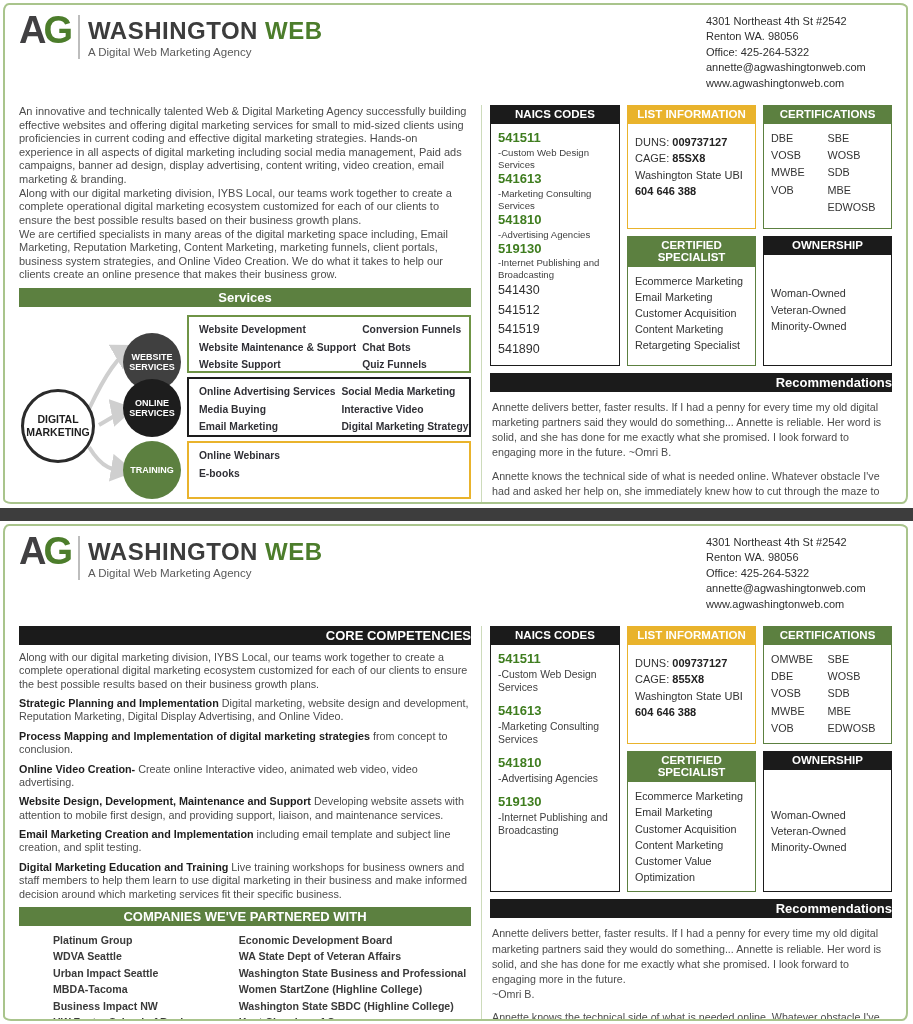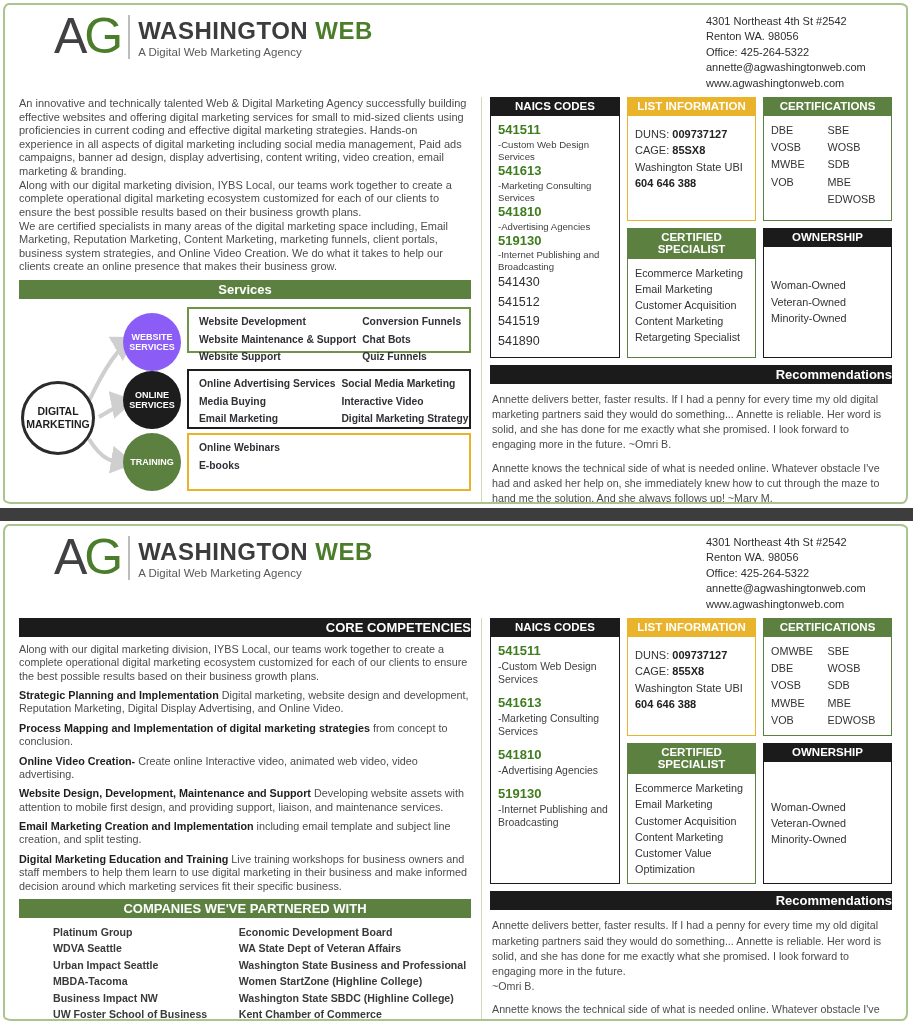--- a/index.html
+++ b/index.html
@@ -12,31 +12,31 @@
     border:2px solid #a9c48c; border-radius:6px 8px 6px 8px / 8px 5px 8px 5px;
     padding:8px 14px; overflow:hidden;
   }
   .page1 { top:3px; height:501px; }
   .page-divider { position:absolute; top:508px; left:0; width:913px; height:13px; background:#3d3d3d; }
   .page2 { top:524px; height:497px; }
 
   
   .hd { display:flex; justify-content:space-between; align-items:flex-start; }
   .logo-row { display:flex; align-items:flex-start; }
-  .ag { font-size:50px; font-weight:normal; line-height:0.92; letter-spacing:-3px;margin-left:35px; }
+  .ag { font-size:38px; font-weight:bold; line-height:0.92; letter-spacing:-3px; }
   .ag-a { color:#414042; } .ag-g { color:#4c7d2b; }
   .vbar { width:2px; background:#bdbdbd; height:44px; margin:2px 8px 0 8px; }
   .brand { padding-top:4px; }
   .brand-title { font-size:24px; font-weight:bold; letter-spacing:0.5px; color:#3c3c3c; white-space:nowrap; }
   .brand-web { color:#4c7d2b; }
   .brand-tag { font-size:11.5px; color:#595959; margin-top:1px; }
   .contact { font-size:11px; color:#2e2e2e; line-height:1.4; padding-top:1px; width:186px; }
 
   
-  .main { display:flex; gap:10px; margin-top:6px; }
+  .main { display:flex; gap:10px; margin-top:14px; }
   .leftcol { width:452px; flex:none; }
   .rightcol { flex:1; border-left:1px solid #cddbbb; padding-left:8px; }
 
   .intro p { font-size:11px; line-height:1.24; color:#4c4c4c; }
 
   .bar { color:#fff; text-align:center; font-weight:bold; font-size:13px; padding:2px 0; }
   .bar-green { background:#5c8040; }
   .bar-black { background:#1b1b1b;text-align:right; }
 
   
@@ -44,29 +44,29 @@
   .hub {
     position:absolute; left:2px; top:76px; width:74px; height:74px; border:3px solid #2b2b2b;
     border-radius:50%; background:#fff; display:flex; align-items:center; justify-content:center;
     text-align:center; font-weight:bold; font-size:10.5px; white-space:pre-line; line-height:1.2; color:#1e1e1e; z-index:2;
   }
   .svc-circle {
     position:absolute; left:104px; width:58px; height:58px; border-radius:50%; color:#fff;
     display:flex; align-items:center; justify-content:center; text-align:center;
     font-weight:bold; font-size:9px; white-space:pre-line; line-height:1.15; z-index:2;
   }
-  .c-web { top:8px;  background:#8b5cf6; }
+  .c-web { top:20px;  background:#404040; }
   .c-onl { top:66px; background:#1d1d1d; }
   .c-trn { top:128px;background:#5c8040; }
   .svc-box {
     position:absolute; left:168px; right:0; padding:4px 10px; background:#fff;
     display:grid; grid-template-columns:1.25fr 1fr; column-gap:6px;
     font-weight:bold; font-size:10.3px; color:#303036;
   }
-  .b-web { top:2px;   height:46px; border:2px solid #6f9446; }
+  .b-web { top:2px;   height:58px; border:2px solid #6f9446; }
   .b-onl { top:64px;  height:60px; border:2px solid #1d1d1d; }
   .b-trn { top:128px; height:58px; border:2px solid #e9b32c; }
   .svc-box div[data-item] { line-height:1.7; white-space:nowrap; }
   .arrows { position:absolute; left:52px; top:0; z-index:1; }
 
   
   .rgrid { display:grid; grid-template-columns:130px 1fr 1fr; gap:7px; }
   .cell { display:flex; flex-direction:column; }
   .cell-naics { grid-row:1 / span 2; grid-column:1; }
   .bhdr { font-size:11.5px; font-weight:bold; color:#fff; text-align:center; padding:3px 0; flex:none; }

